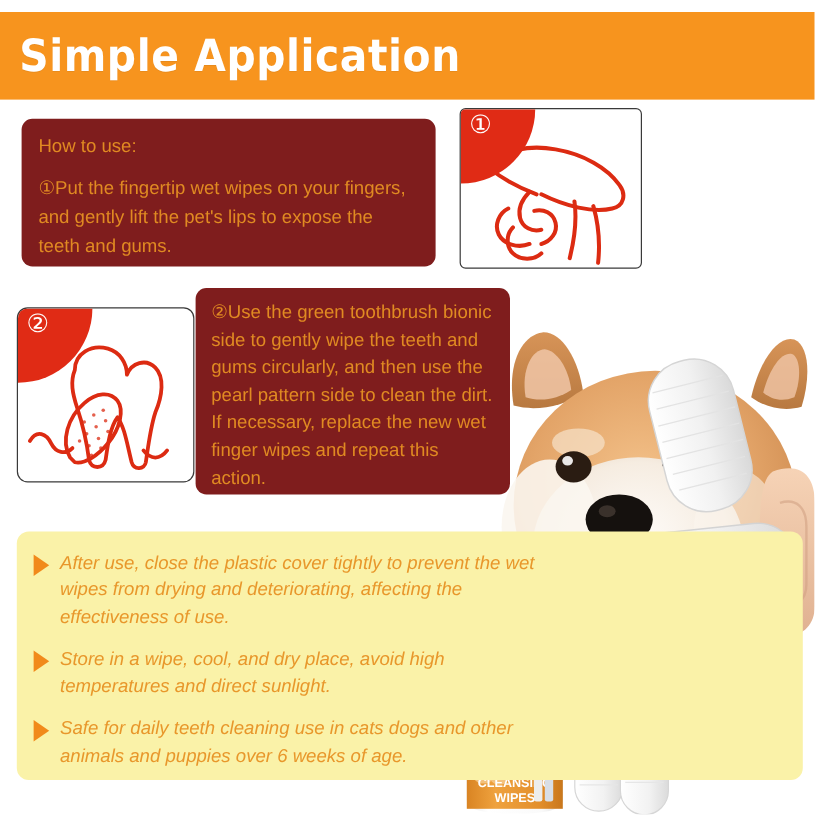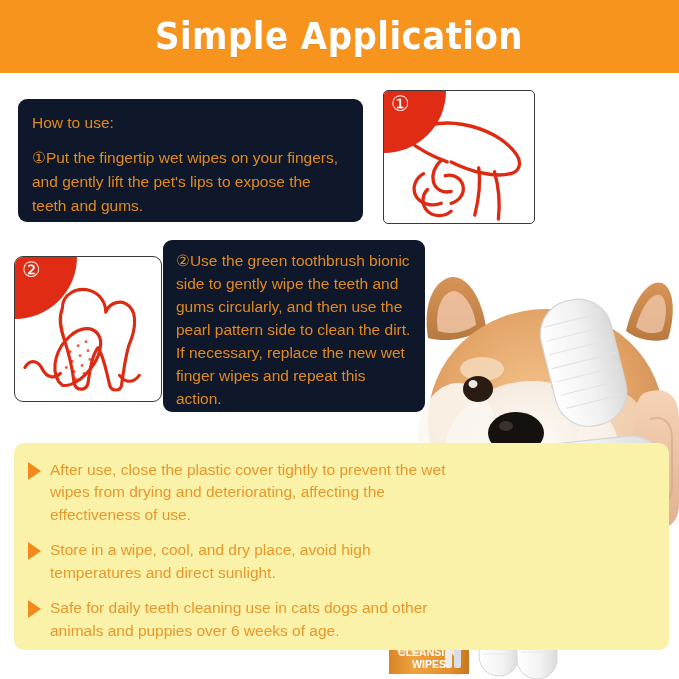--- a/index.html
+++ b/index.html
@@ -11,39 +11,39 @@
   }
   #page {
     position: relative;
     width: 679px; height: 679px;
     background: #ffffff;
     overflow: hidden;
   }
 
   
   .header-banner {
-    position: absolute; left: 0; top: 0;
+    position: absolute; left: 0; top: 10px;
     width: 679px; height: 73px;
     background: #F7941E;
-    display: flex; align-items: center; justify-content: center;
+    display: flex; align-items: center; justify-content: flex-start;
   }
   .header-title {
     color: #ffffff;
     font-family: "DejaVu Sans", sans-serif;
     font-weight: bold;
     font-size: 37px;
     letter-spacing: 0.5px;
     transform: scaleX(0.92);
     text-shadow: 0 1px 0 rgba(0,0,0,0.06);
   }
 
   
   .peach-box {
     position: absolute;
-    background: #0f172a;
+    background: #7f1d1d;
     border-radius: 9px;
     color: #E08A22;
     font-size: 15.5px;
     line-height: 1.55;
   }
   .peach-box p { margin: 0; }
 
   #box-howto {
     left: 18px; top: 99px; width: 345px; height: 123px;
     padding: 12px 14px 10px 14px;
@@ -101,21 +101,21 @@
   }
   .note-bullet {
     flex: 0 0 auto;
     width: 0; height: 0;
     border-top: 9px solid transparent;
     border-bottom: 9px solid transparent;
     border-left: 13px solid #F18A1B;
     margin-right: 9px;
     margin-top: 3px;
   }
-  .note-text { flex: 1 1 auto; }
+  .note-text { flex: 1 1 auto; font-style: italic; }
 
   
   #dog-photo {
     position: absolute;
     left: 398px; top: 243px;
     width: 281px; height: 300px;
     overflow: hidden;
   }
   #dog-photo svg { display: block; }
 

